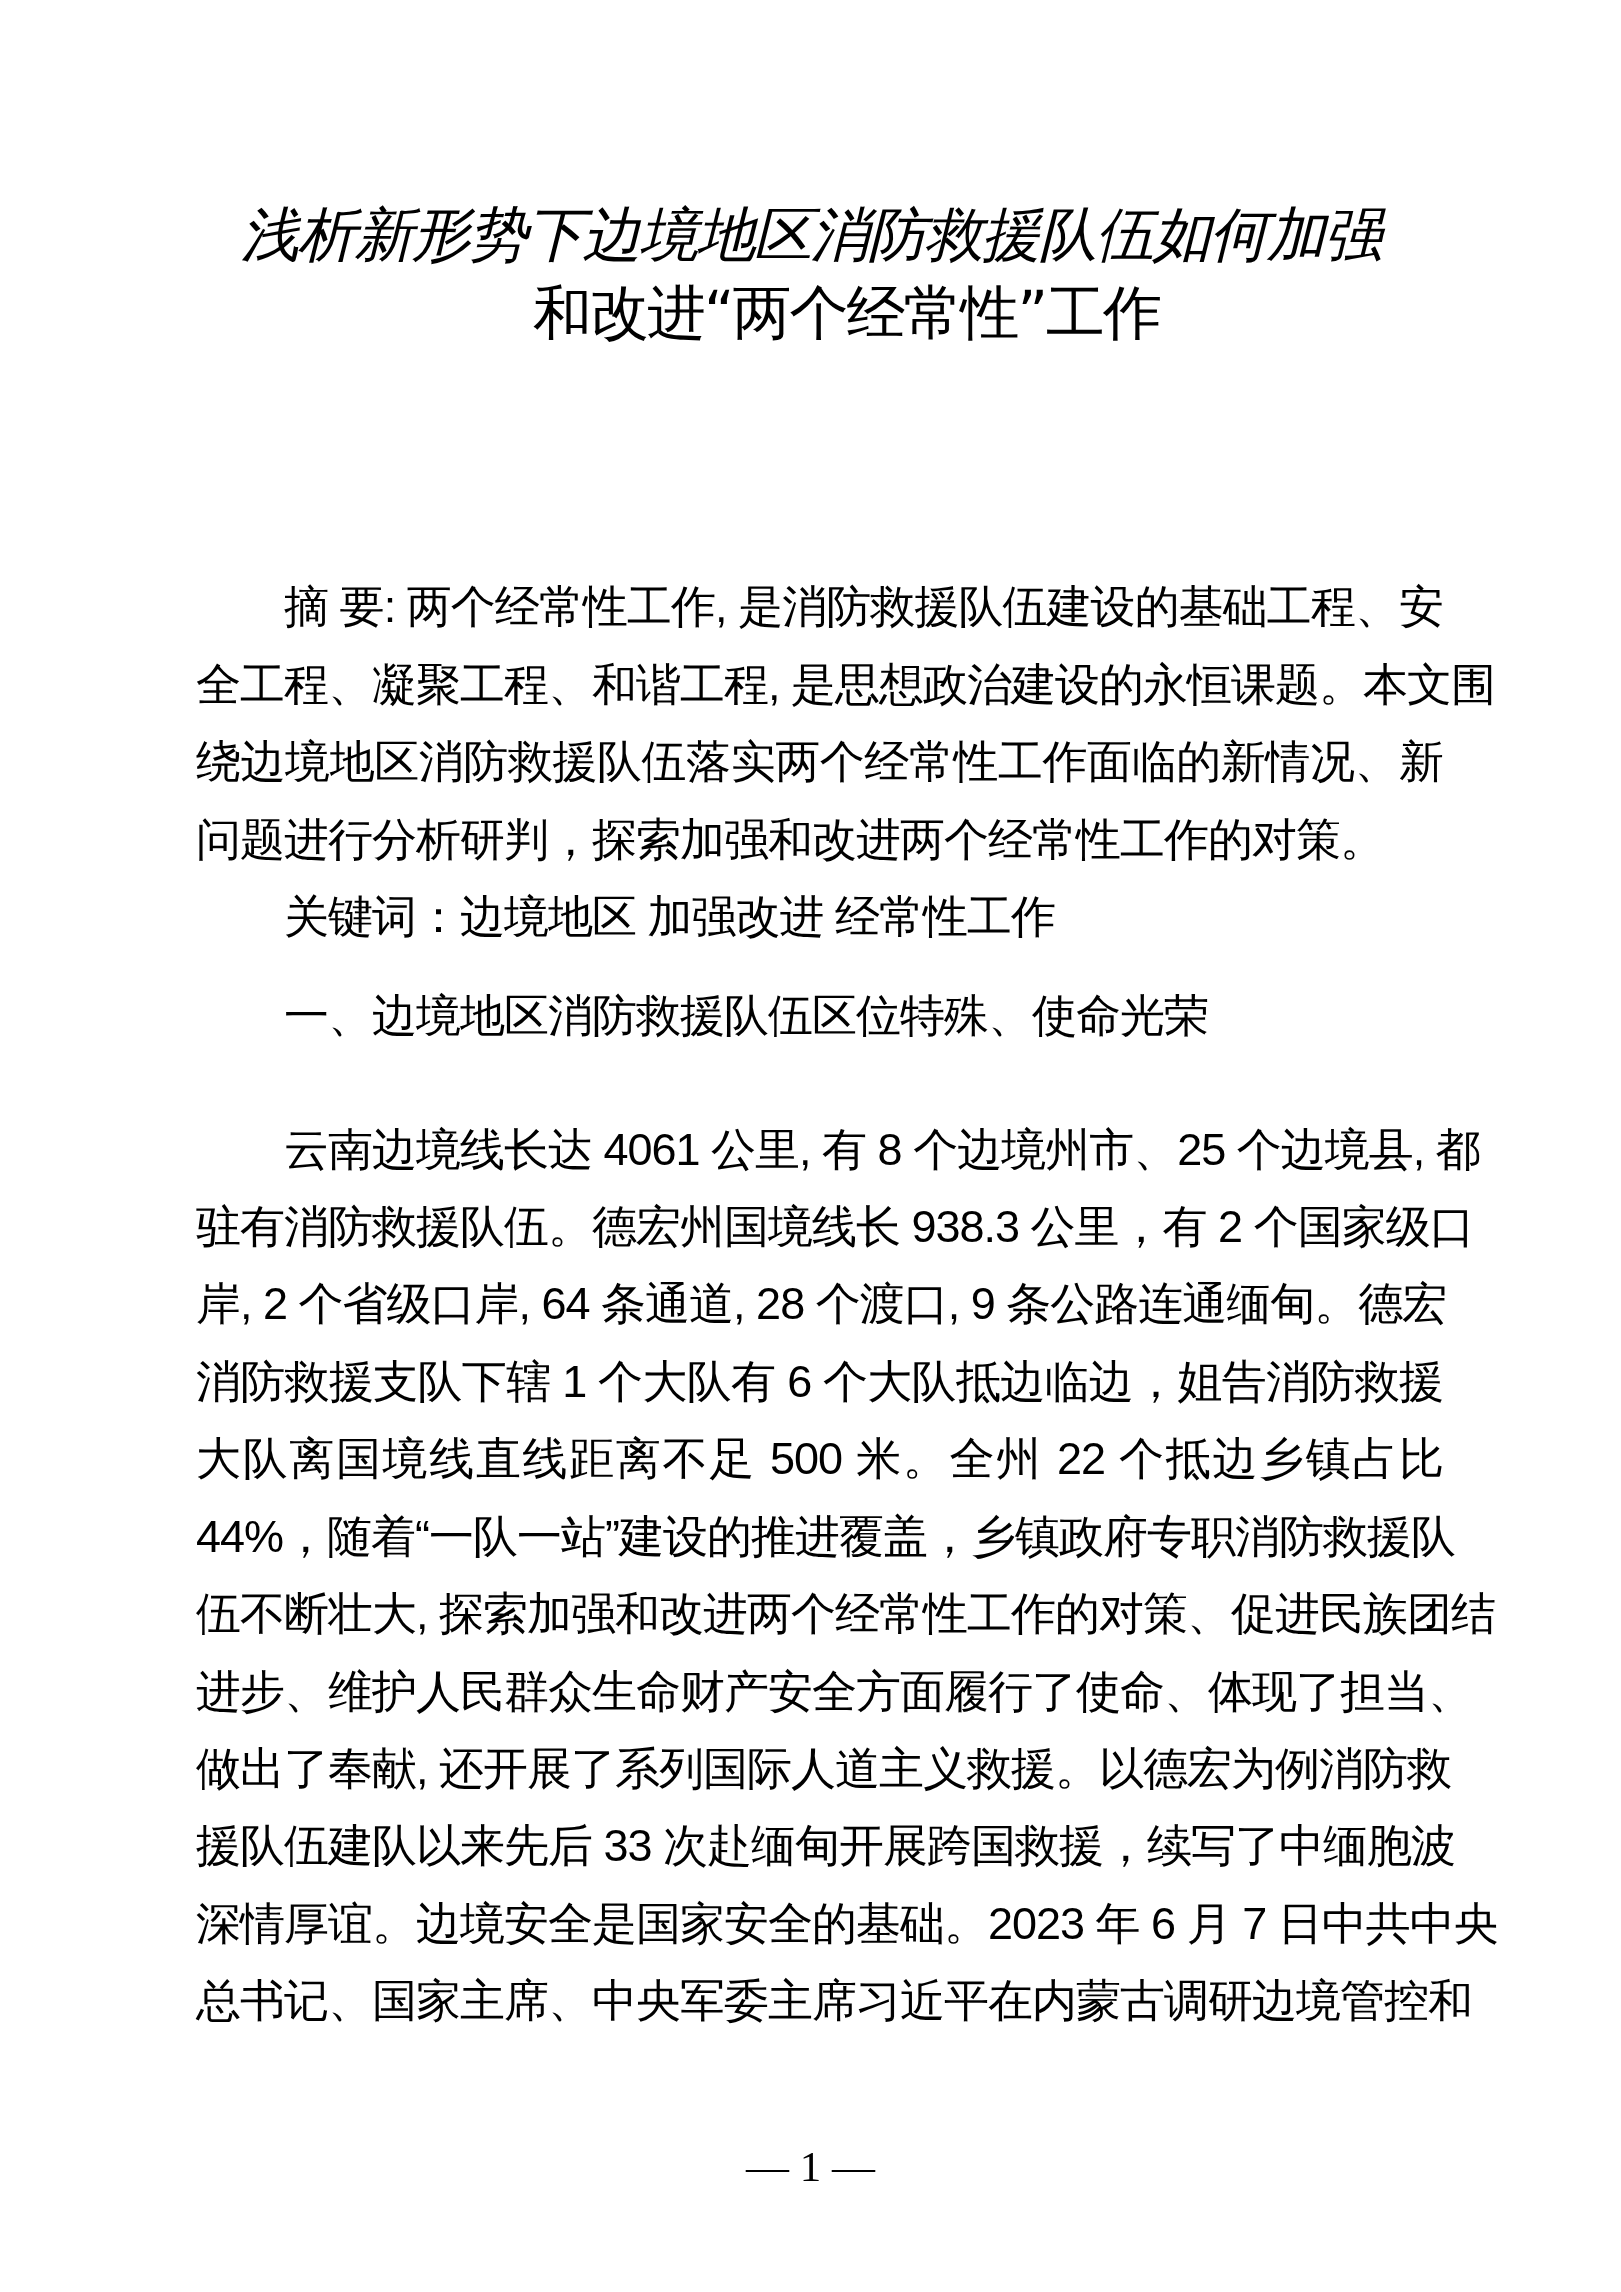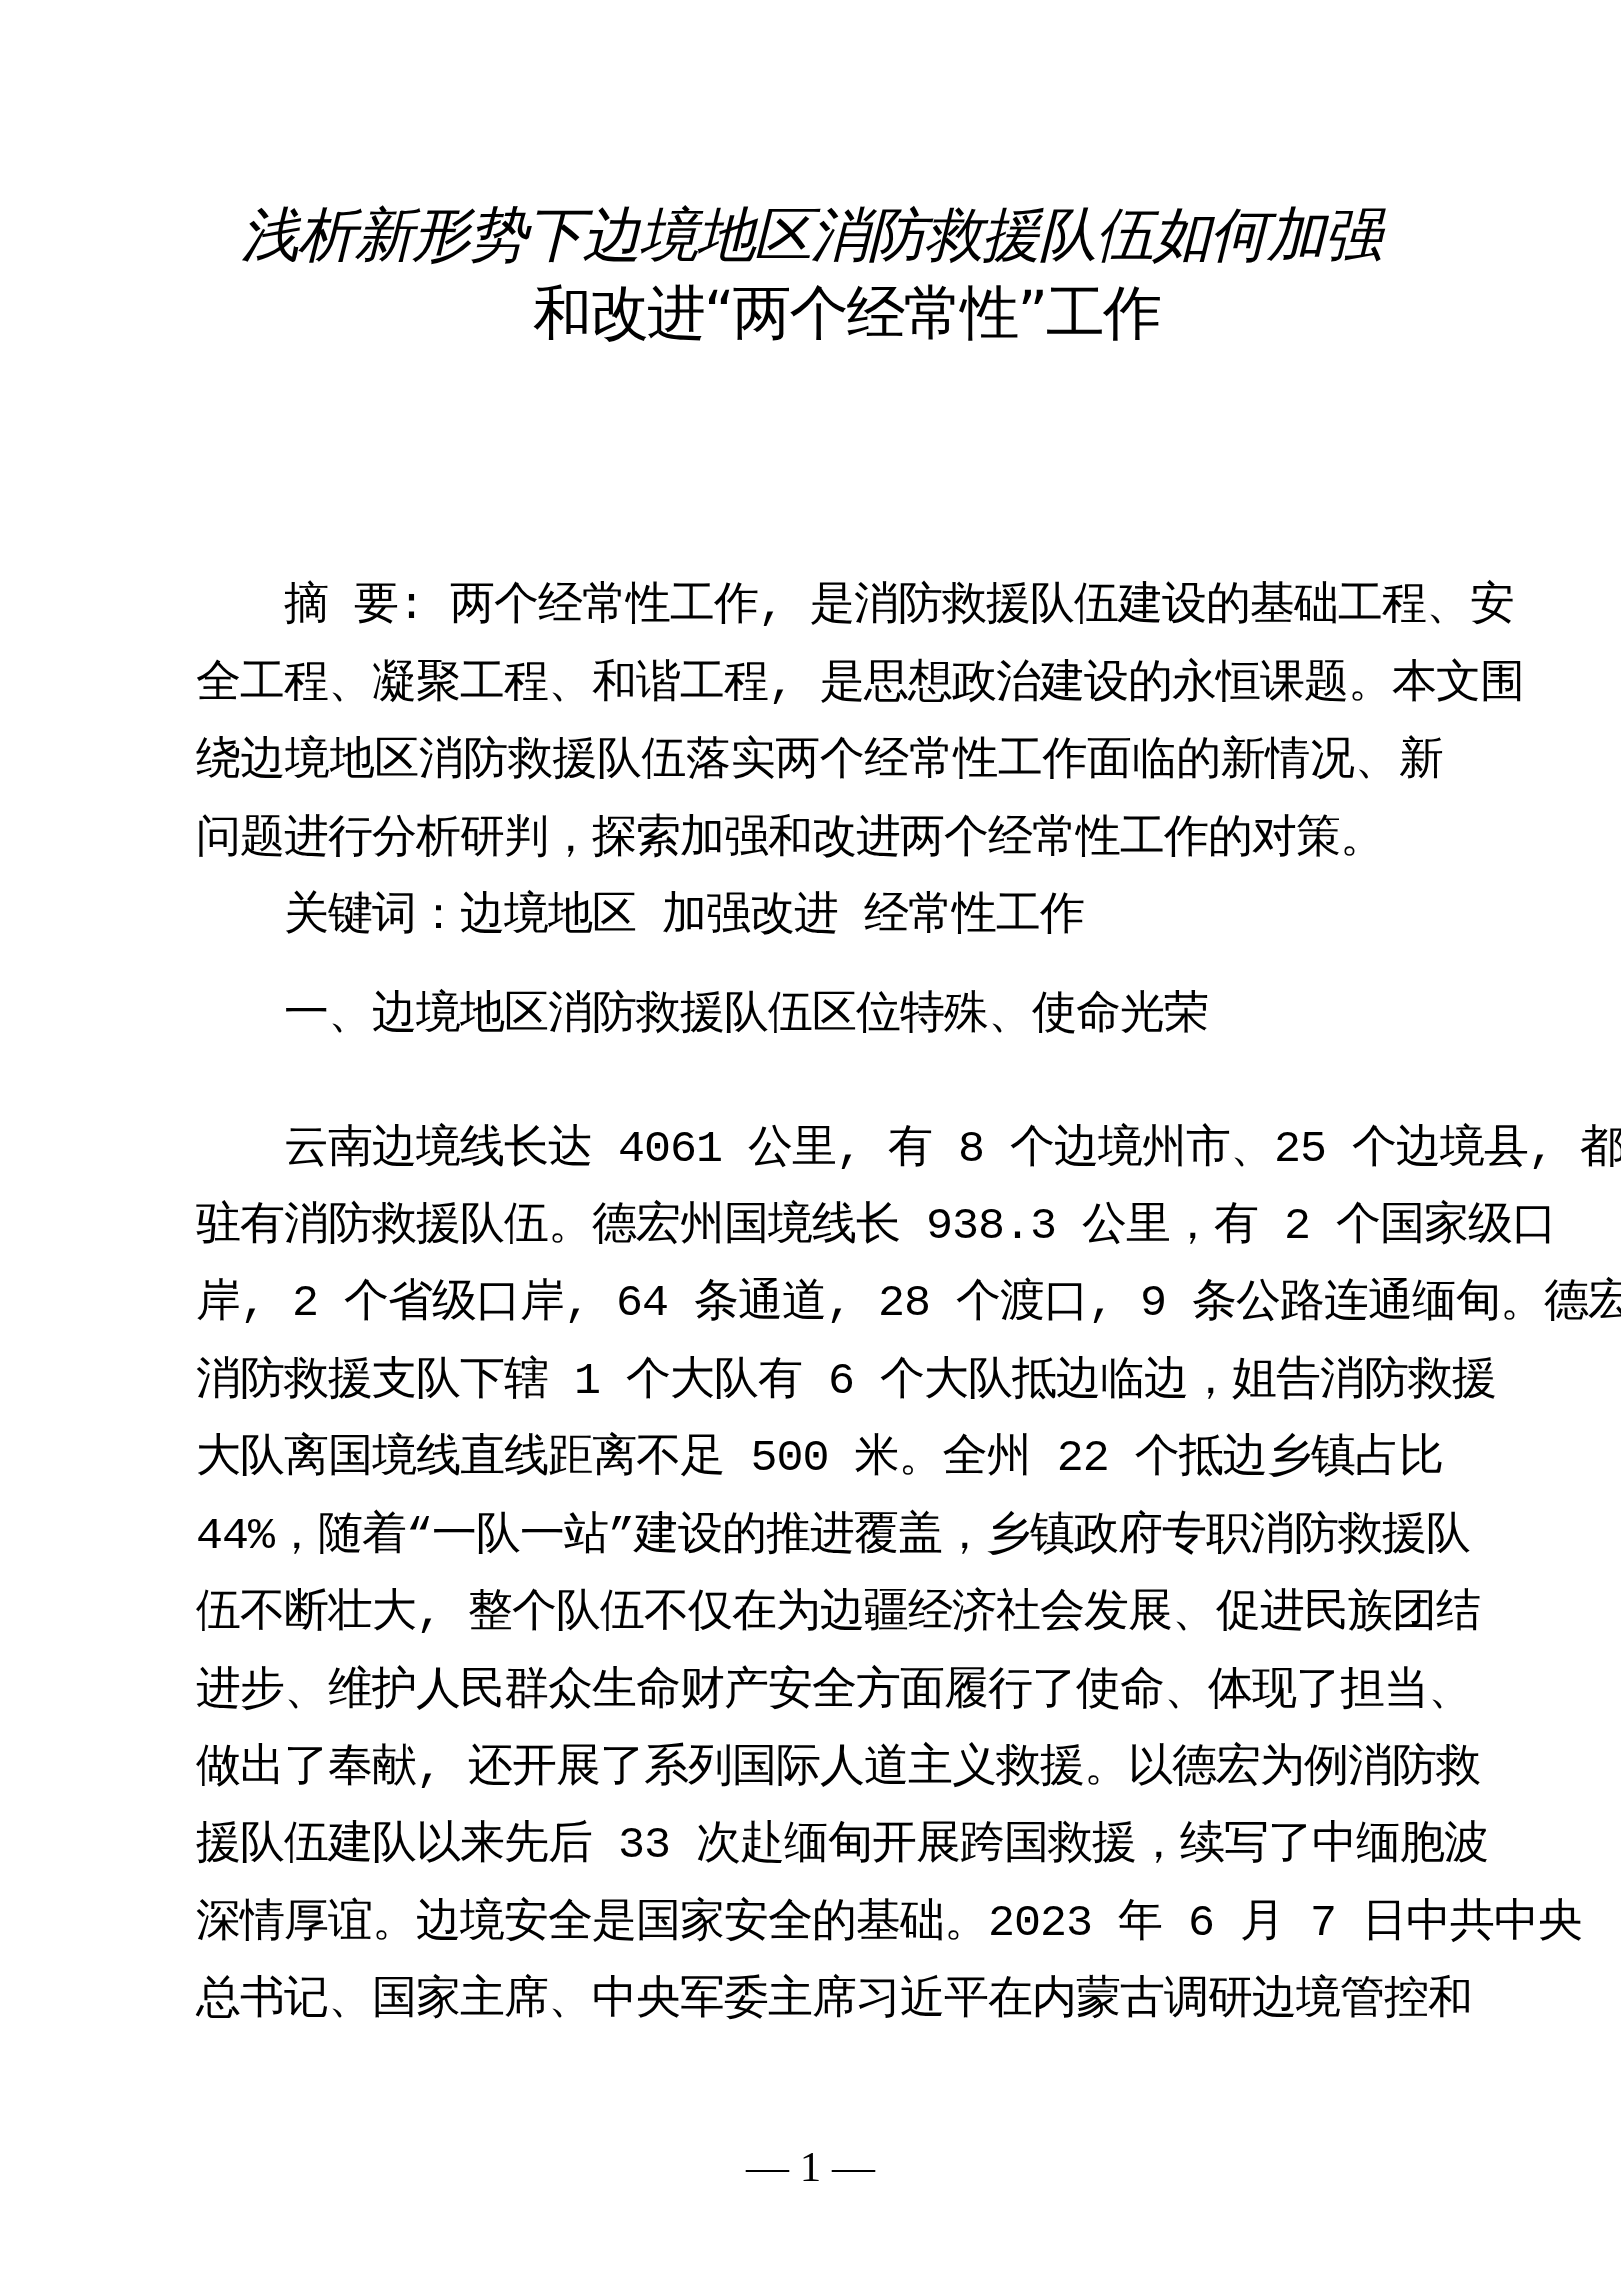--- a/index.html
+++ b/index.html
@@ -1,20 +1,20 @@
 <!DOCTYPE html>
 <html><head>
   <meta charset="utf-8">
   <style>
     html, body { margin: 0; padding: 0; background: #ffffff; }
     body { width: 1621px; height: 2293px; position: relative; overflow: hidden; color: #000; }
     .title { position: absolute; left: 0; width: 1621px; text-align: center;
       font-family: "DejaVu Sans", sans-serif; font-size: 59px; line-height: 78px; letter-spacing: -2px; }
     .line { position: absolute; left: 196px; width: 1247px; height: 77px;
-      font-family: Liberation Mono, monospace; font-size: 45px; line-height: 77px;
+      font-family: Liberation Sans, sans-serif; font-size: 45px; line-height: 77px;
       white-space: nowrap; text-align: justify; text-align-last: justify; letter-spacing: -1px; }
     .line.last { text-align-last: left; }
     .line.indent { left: 284px; width: 1159px; }
     .footer { position: absolute; top: 2137px; left: 0; width: 1621px; text-align: center;
       font-family: "Liberation Serif", serif; font-size: 43px; line-height: 59px; }
   </style>
 </head>
 <body>
 
 <div>
@@ -31,21 +31,21 @@
   <div class="line indent last" style="top:878px;">关键词：边境地区  加强改进  经常性工作</div>
 
   <div>
     <div class="line indent last" style="top:977px;">一、边境地区消防救援队伍区位特殊、使命光荣</div>
     <div class="line indent" style="top:1111px;">云南边境线长达 4061 公里, 有 8 个边境州市、25 个边境县, 都</div>
     <div class="line" style="top:1188px;">驻有消防救援队伍。德宏州国境线长 938.3 公里，有 2 个国家级口</div>
     <div class="line" style="top:1265px;">岸, 2 个省级口岸, 64 条通道, 28 个渡口, 9 条公路连通缅甸。德宏</div>
     <div class="line" style="top:1343px;">消防救援支队下辖 1 个大队有 6 个大队抵边临边，姐告消防救援</div>
     <div class="line" style="top:1420px;">大队离国境线直线距离不足 500 米。全州 22 个抵边乡镇占比</div>
     <div class="line" style="top:1498px;">44%，随着“一队一站”建设的推进覆盖，乡镇政府专职消防救援队</div>
-    <div class="line" style="top:1575px;">伍不断壮大, 整个队伍不仅在为边疆经济社会发展、促进民族团结</div>
+    <div class="line" style="top:1575px;">伍不断壮大, 探索加强和改进两个经常性工作的对策、促进民族团结</div>
     <div class="line" style="top:1653px;">进步、维护人民群众生命财产安全方面履行了使命、体现了担当、</div>
     <div class="line" style="top:1730px;">做出了奉献, 还开展了系列国际人道主义救援。以德宏为例消防救</div>
     <div class="line" style="top:1807px;">援队伍建队以来先后 33 次赴缅甸开展跨国救援，续写了中缅胞波</div>
     <div class="line" style="top:1885px;">深情厚谊。边境安全是国家安全的基础。2023 年 6 月 7 日中共中央</div>
     <div class="line" style="top:1962px;">总书记、国家主席、中央军委主席习近平在内蒙古调研边境管控和</div>
   </div>
 
   <div class="footer">— 1 —</div>
 </div>
 

